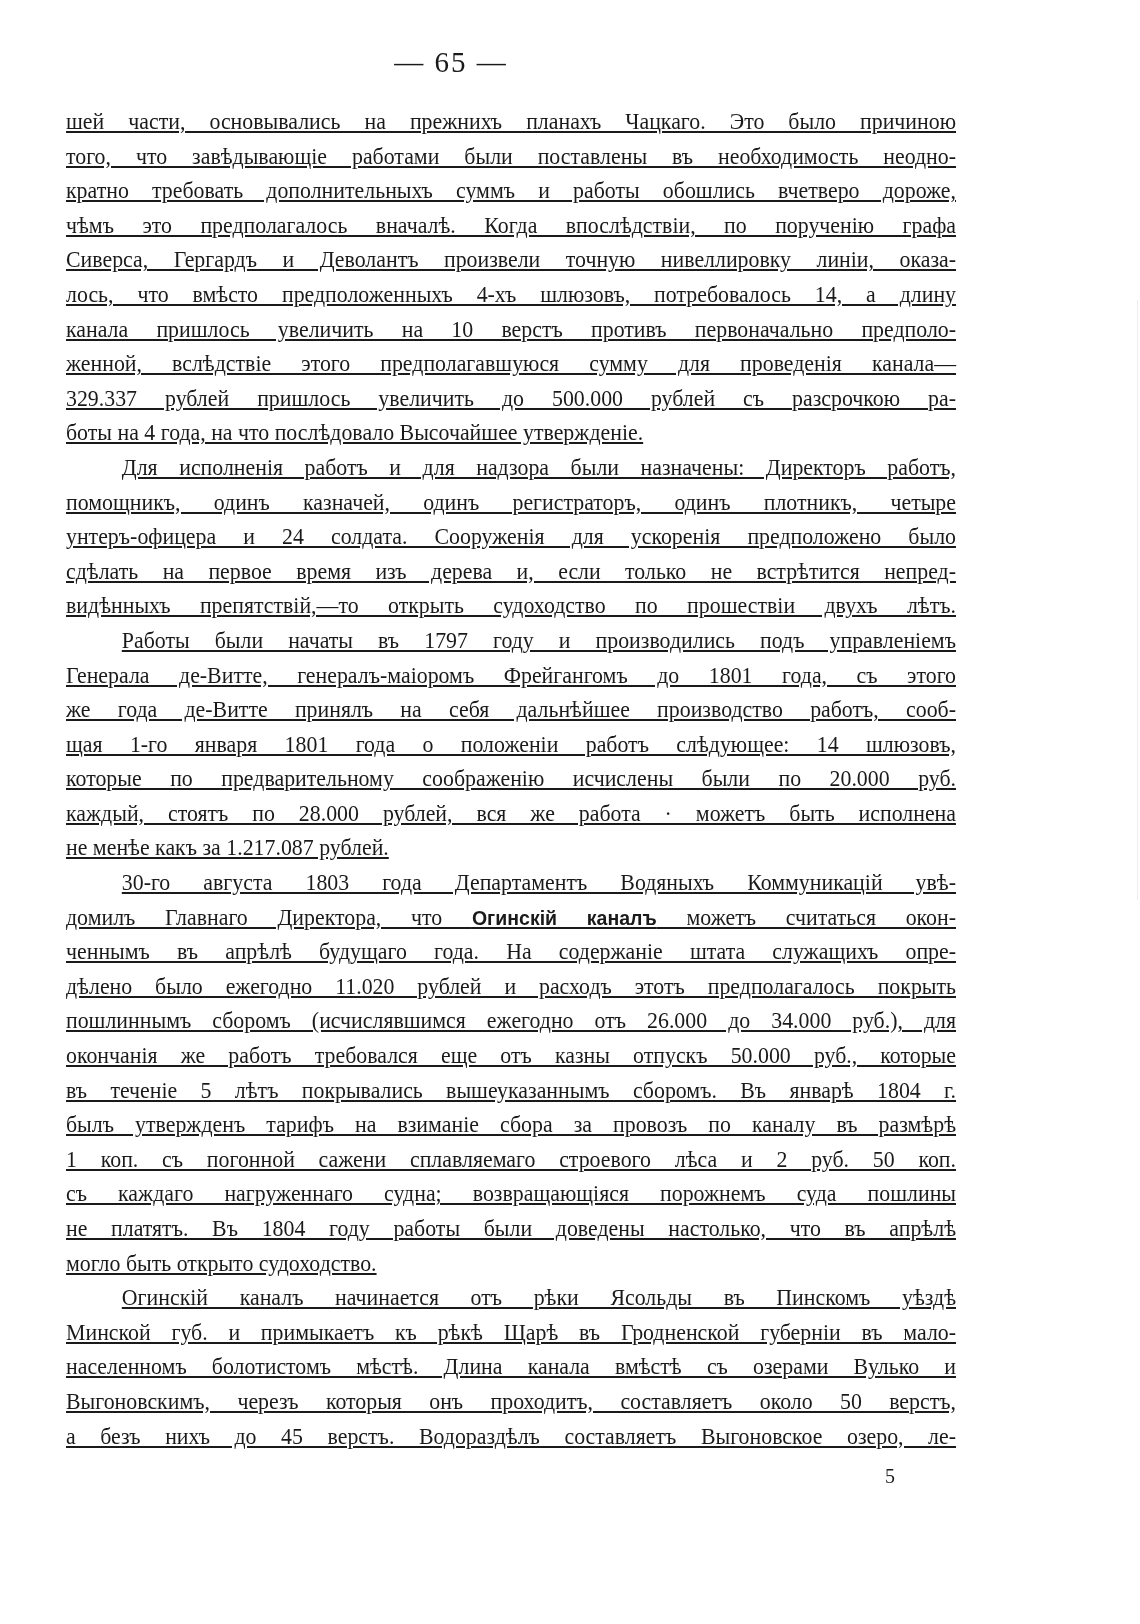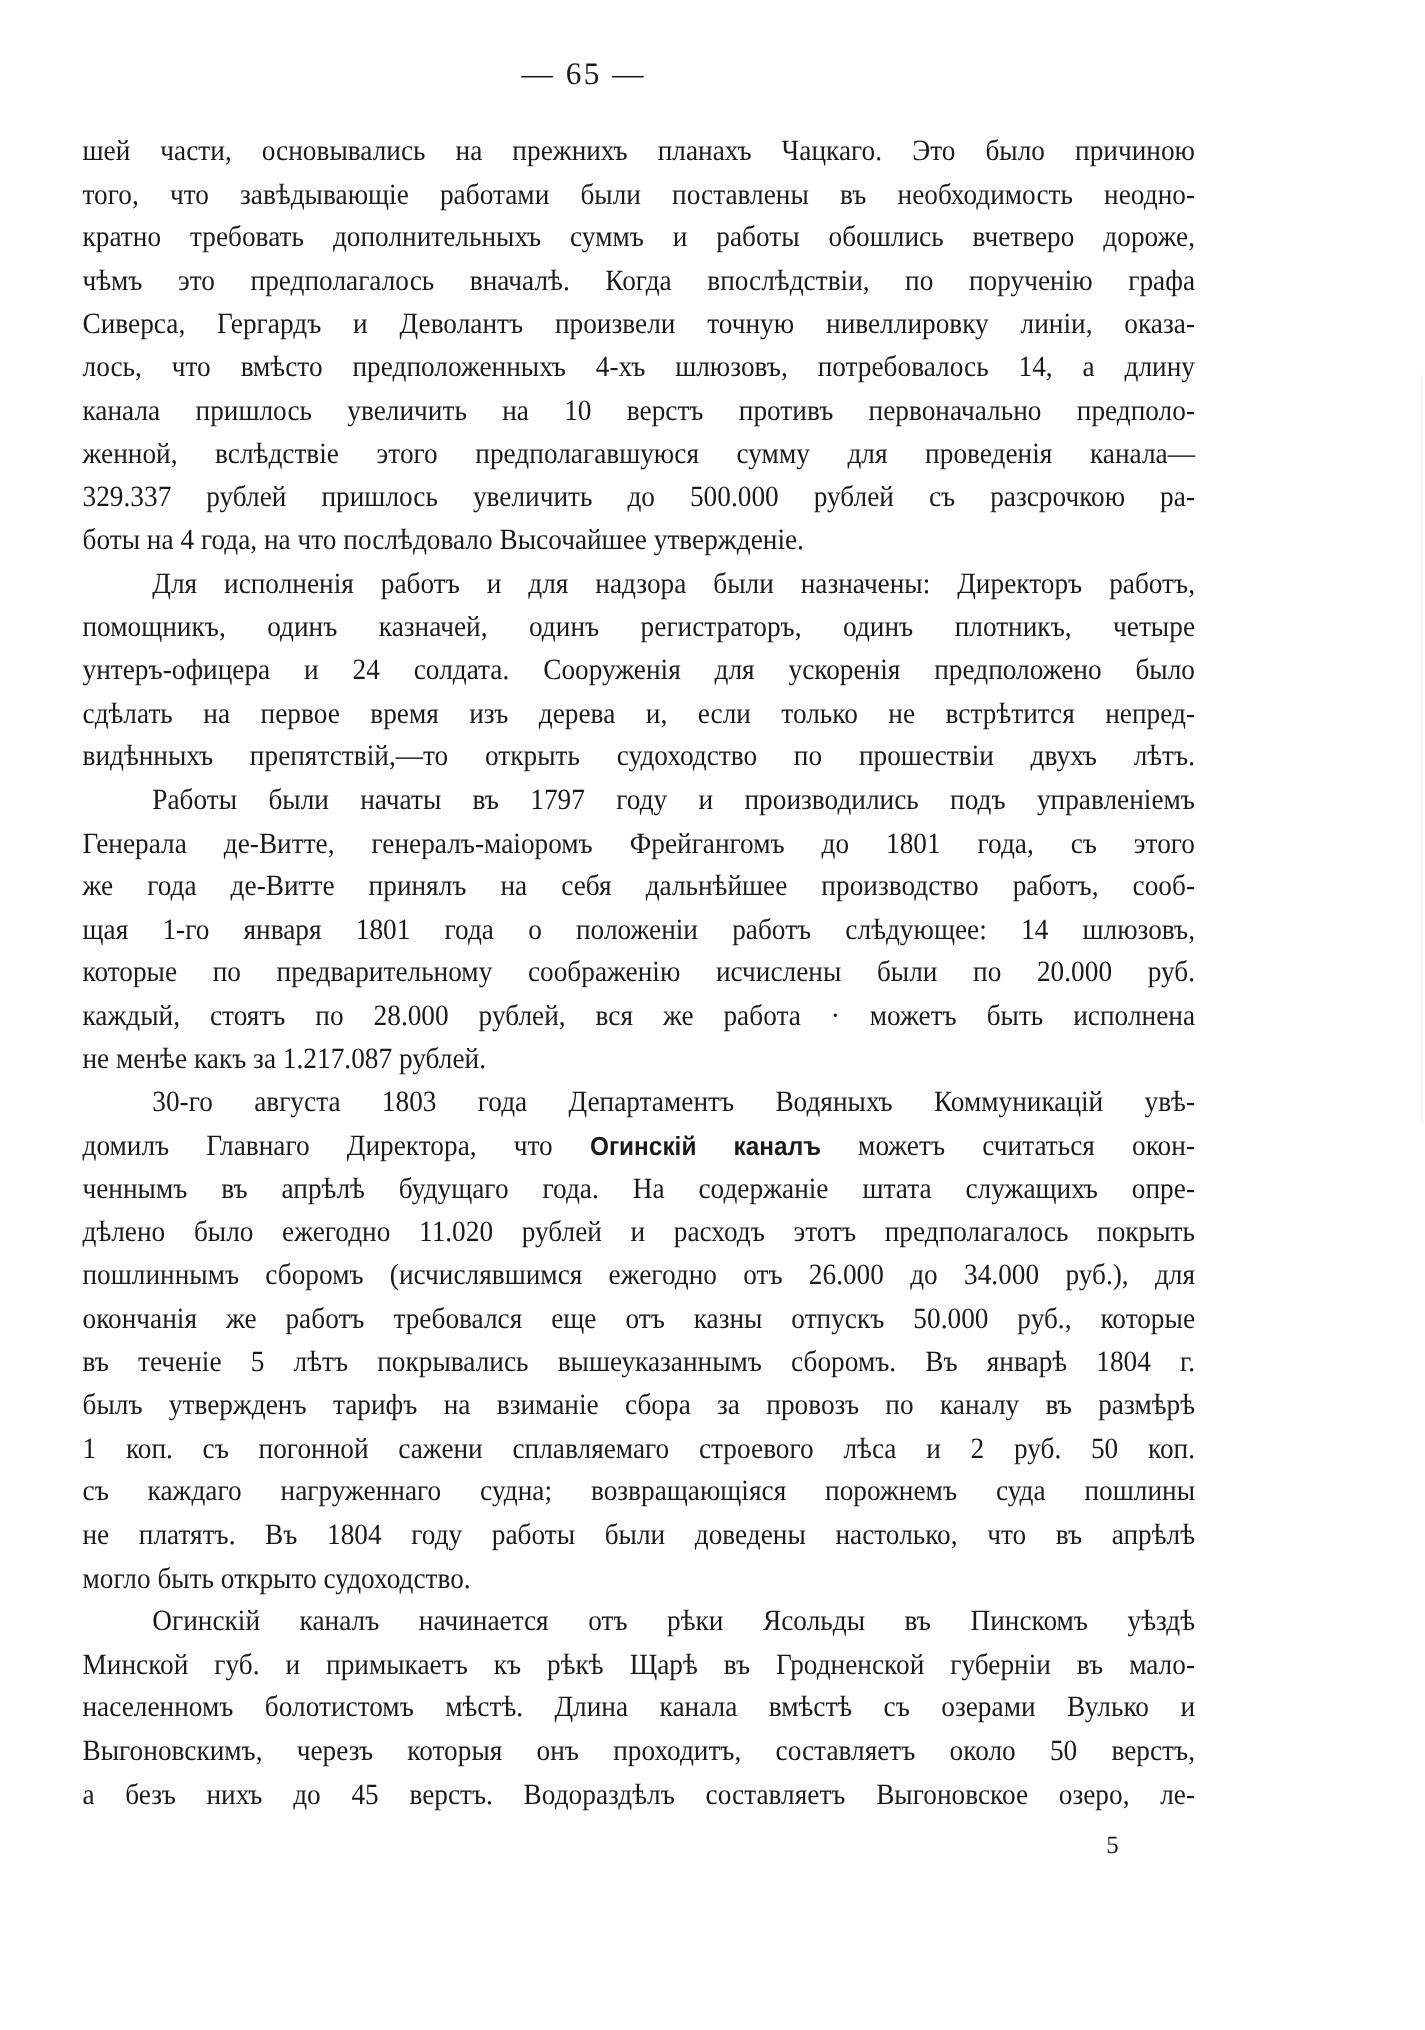--- a/index.html
+++ b/index.html
@@ -3,24 +3,24 @@
 <meta charset="utf-8">
 <style>
   html, body { margin: 0; padding: 0; background: #ffffff; }
   body {
     width: 1140px; height: 1624px; position: relative; overflow: hidden;
     font-family: "Liberation Serif", "DejaVu Serif", serif;
     color: #1a1a1a;
   }
   .page-number {
     position: absolute; top: 46px; left: 0; width: 902px; text-align: center;
-    font-size: 25px; letter-spacing: 2px; margin-left: 16px;
+    font-size: 29px; letter-spacing: 2px;
   }
   .text-block {
-    position: absolute; left: 66px; top: 104px; width: 890px;
+    position: absolute; left: 66px; top: 104px; width: 890px; text-decoration: underline;
   }
   .line {
     height: 34.6px; line-height: 34.6px; font-size: 23.5px;
     white-space: nowrap; text-align: justify; text-align-last: justify;
     transform: scaleX(0.93); transform-origin: left center; width: 957px;
   }
   .line.last { text-align-last: left; }
   .line.indent { padding-left: 60px; box-sizing: border-box; }
   .bold { font-family: "Liberation Sans", "DejaVu Sans", sans-serif; font-weight: bold; font-size: 21px; }
   .signature {

